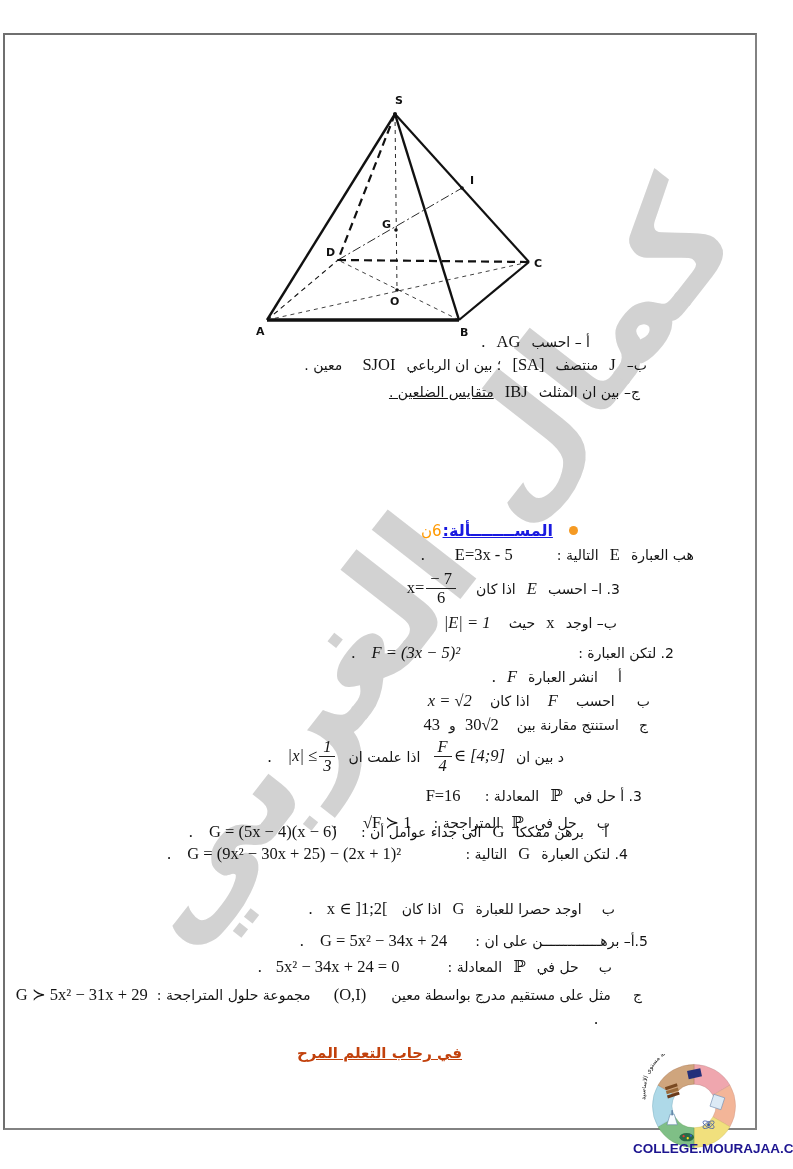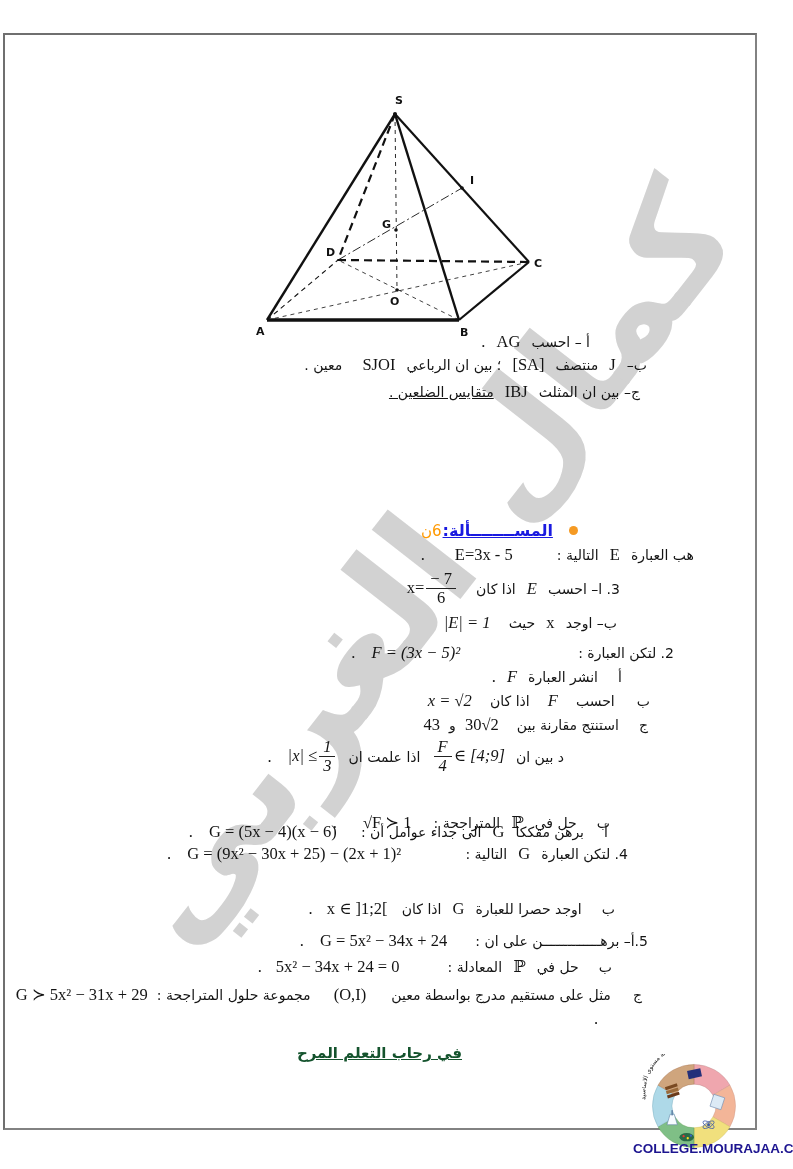--- a/index.html
+++ b/index.html
@@ -21,21 +21,21 @@
   .frac{display:inline-block;text-align:center;vertical-align:middle;margin:0 2px;direction:ltr;}
   .fn{display:block;border-bottom:1.3px solid #222;padding:0 4px;line-height:1.12;}
   .fd{display:block;line-height:1.12;}
   .u{text-decoration:underline;}
   
   .bullet{width:9px;height:9px;border-radius:50%;background:#f59a23;margin-left:10px;}
   .head-title{color:#1a1ae0;font-weight:bold;font-size:16px;text-decoration:underline;margin:4px 1px;}
   .head-points{color:#ff9900;font-size:15px;margin:0;}
   
   .footer-wrap{position:absolute;top:1043px;left:0;right:34px;text-align:center;z-index:2;}
-  .footer-wrap a{color:#14532d;font-weight:bold;font-size:15px;text-decoration:underline;
+  .footer-wrap a{color:#c2410c;font-weight:bold;font-size:15px;text-decoration:underline;
                  font-family:"DejaVu Sans",sans-serif;cursor:pointer;}
   
   .fig{position:absolute;left:244px;top:90px;z-index:2;}
   .fig text{font-family:"DejaVu Sans",sans-serif;font-size:11px;font-weight:bold;fill:#111;}
   
   .wheel{position:absolute;left:642px;top:1054px;z-index:3;}
   .sitename{position:absolute;left:633px;top:1141px;width:170px;z-index:3;
             font-family:"Liberation Sans",sans-serif;font-weight:bold;font-size:13.5px;
             color:#1d1590;letter-spacing:0px;}
 </style>
@@ -160,20 +160,26 @@
   </div>
 
   <div class="line" style="top:738px;right:226px">
     <span class="p ar">د بين ان</span>
     <span class="p mt mi"><span class="frac"><span class="fn">F</span><span class="fd">4</span></span><span>∈ [4;9]</span></span>
     <span class="p ar">اذا علمت ان</span>
     <span class="p mt mi"><span>|x| ≤</span><span class="frac"><span class="fn">1</span><span class="fd">3</span></span></span>
     <span class="p mt" style="margin-right:8px">.</span>
   </div>
 
+  <div class="line" style="top:785px;right:148px">
+    <span class="p ar">3. أ حل في</span>
+    <span class="p mt">ℙ</span>
+    <span class="p ar">المعادلة :</span>
+    <span class="p mt" style="margin-right:16px">F=16</span>
+  </div>
 
   <div class="line" style="top:812px;right:180px">
     <span class="p ar" style="margin-left:12px">ب</span>
     <span class="p ar">حل في</span>
     <span class="p mt">ℙ</span>
     <span class="p ar">المتراجحة :</span>
     <span class="p mt" style="margin-right:14px">√F ≻ 1</span>
     <span class="p mt" style="margin-right:18px">.</span>
   </div>
 

